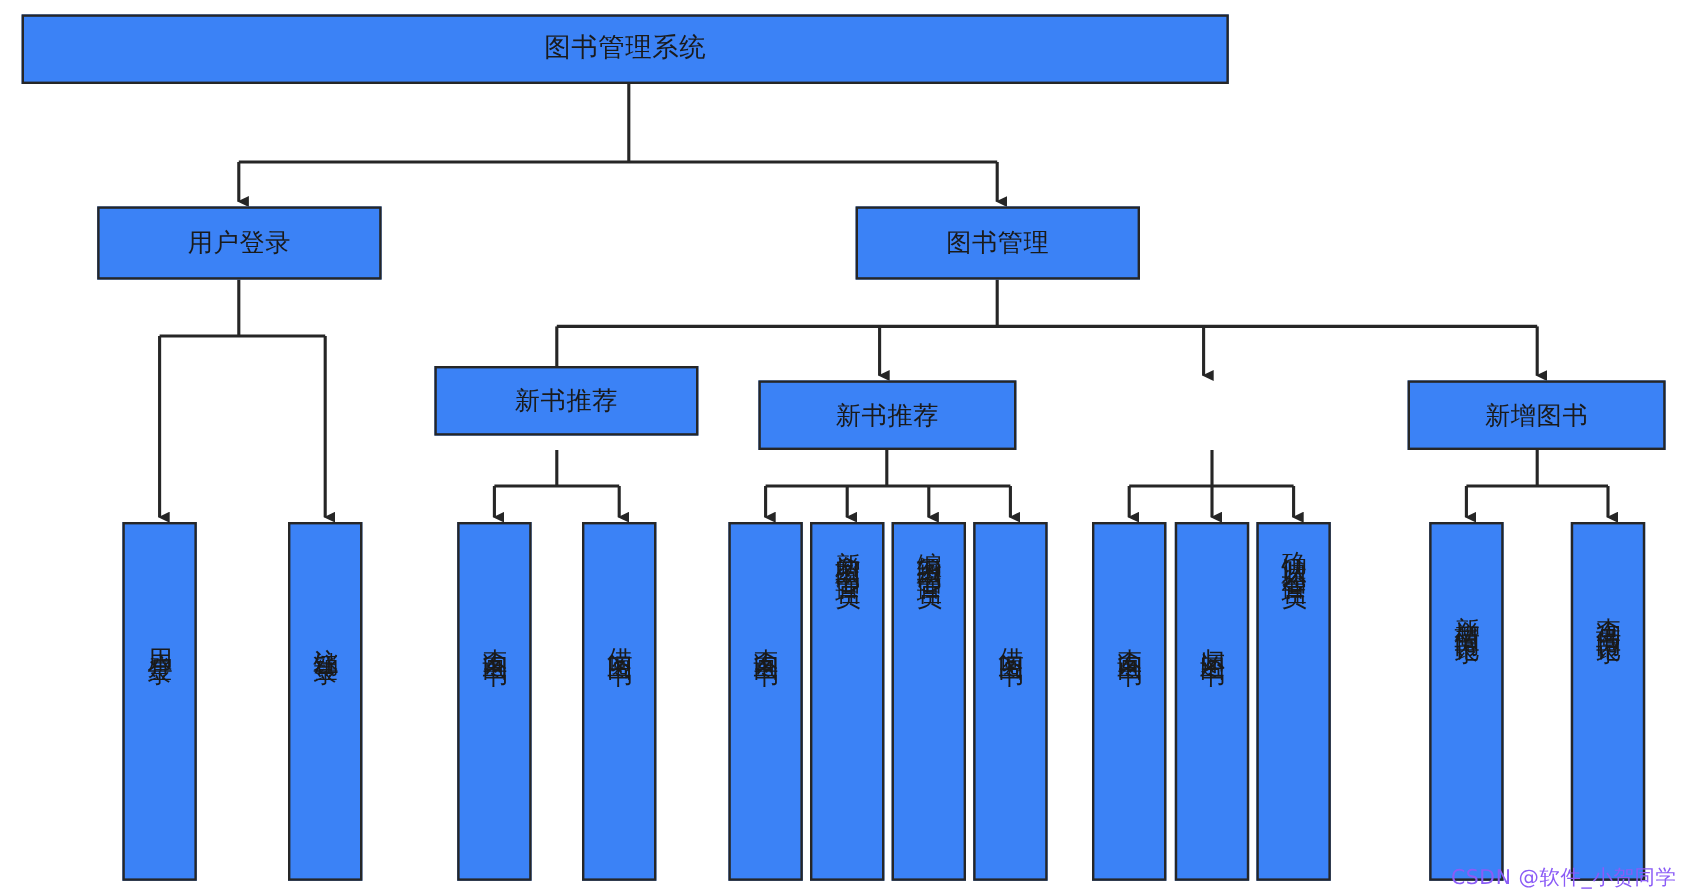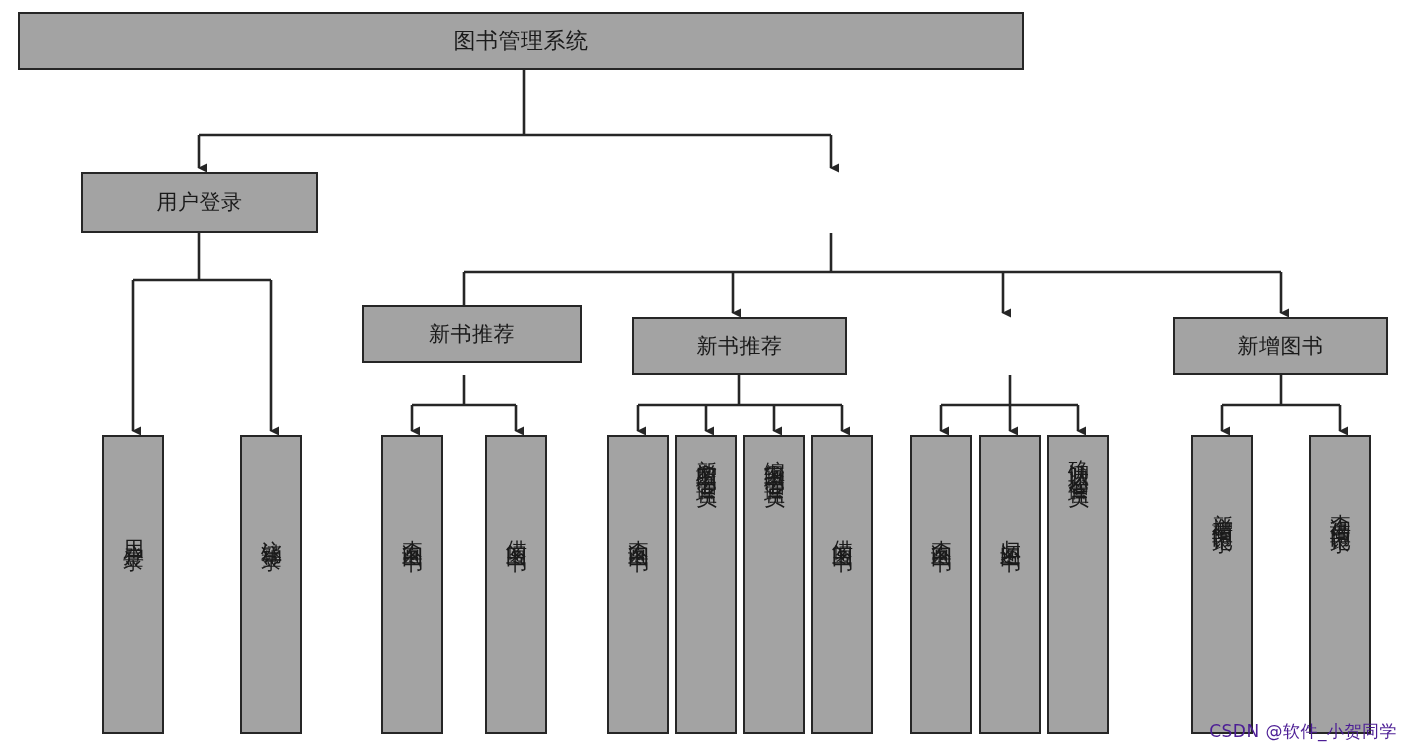--- a/index.html
+++ b/index.html
@@ -22,21 +22,21 @@
     position: absolute;
     left: 0;
     top: 0;
     width: 1405px;
     height: 747px;
     pointer-events: none;
   }
   .node {
     position: absolute;
     box-sizing: border-box;
-    background: #a3a3a3;
+    background: #3b82f6;
     border: 2px solid #262626;
     display: flex;
     align-items: center;
     justify-content: center;
     color: #1a1a1a;
   }
   .node.horizontal .node-label {
     font-size: 21px;
     line-height: 1.15;
     letter-spacing: 0.5px;
@@ -62,21 +62,21 @@
     padding-top: 86px;
   }
   #root-node .node-label {
     font-size: 22px;
   }
   #watermark {
     position: absolute;
     right: 8px;
     bottom: 4px;
     font-size: 17px;
-    color: #4c1d95;
+    color: #8b5cf6;
     letter-spacing: 0.5px;
     white-space: nowrap;
     user-select: none;
   }
 </style>
 </head>
 <body>
 
 <div id="diagram-root">
 
@@ -131,20 +131,23 @@
   </svg>
 
   <div class="node horizontal" id="root-node" style="left:18px; top:12px; width:1006px; height:58px;">
     <span class="node-label">图书管理系统</span>
   </div>
 
   <div class="node horizontal" style="left:81px; top:172px; width:237px; height:61px;">
     <span class="node-label">用户登录</span>
   </div>
 
+  <div class="node horizontal" style="left:713px; top:172px; width:237px; height:61px;">
+    <span class="node-label">图书管理</span>
+  </div>
 
   <div class="node horizontal" style="left:362px; top:305px; width:220px; height:58px;">
     <span class="node-label">新书推荐</span>
   </div>
 
   <div class="node horizontal" style="left:632px; top:317px; width:215px; height:58px;">
     <span class="node-label">新书推荐</span>
   </div>
 
 

